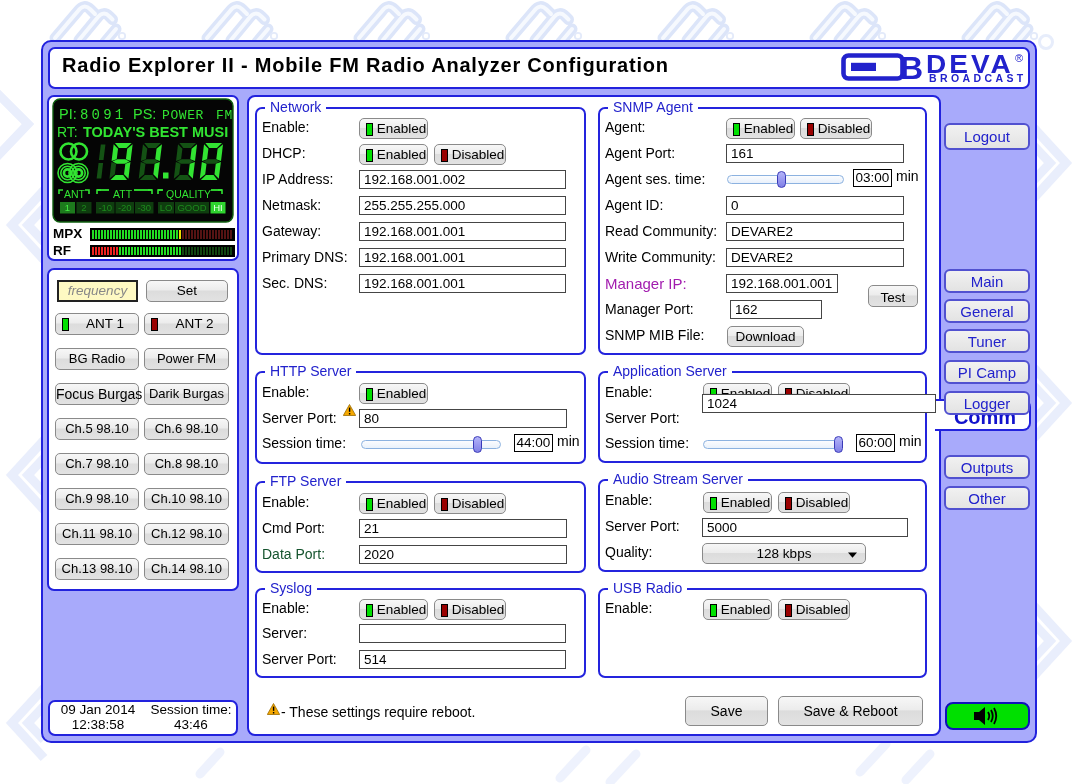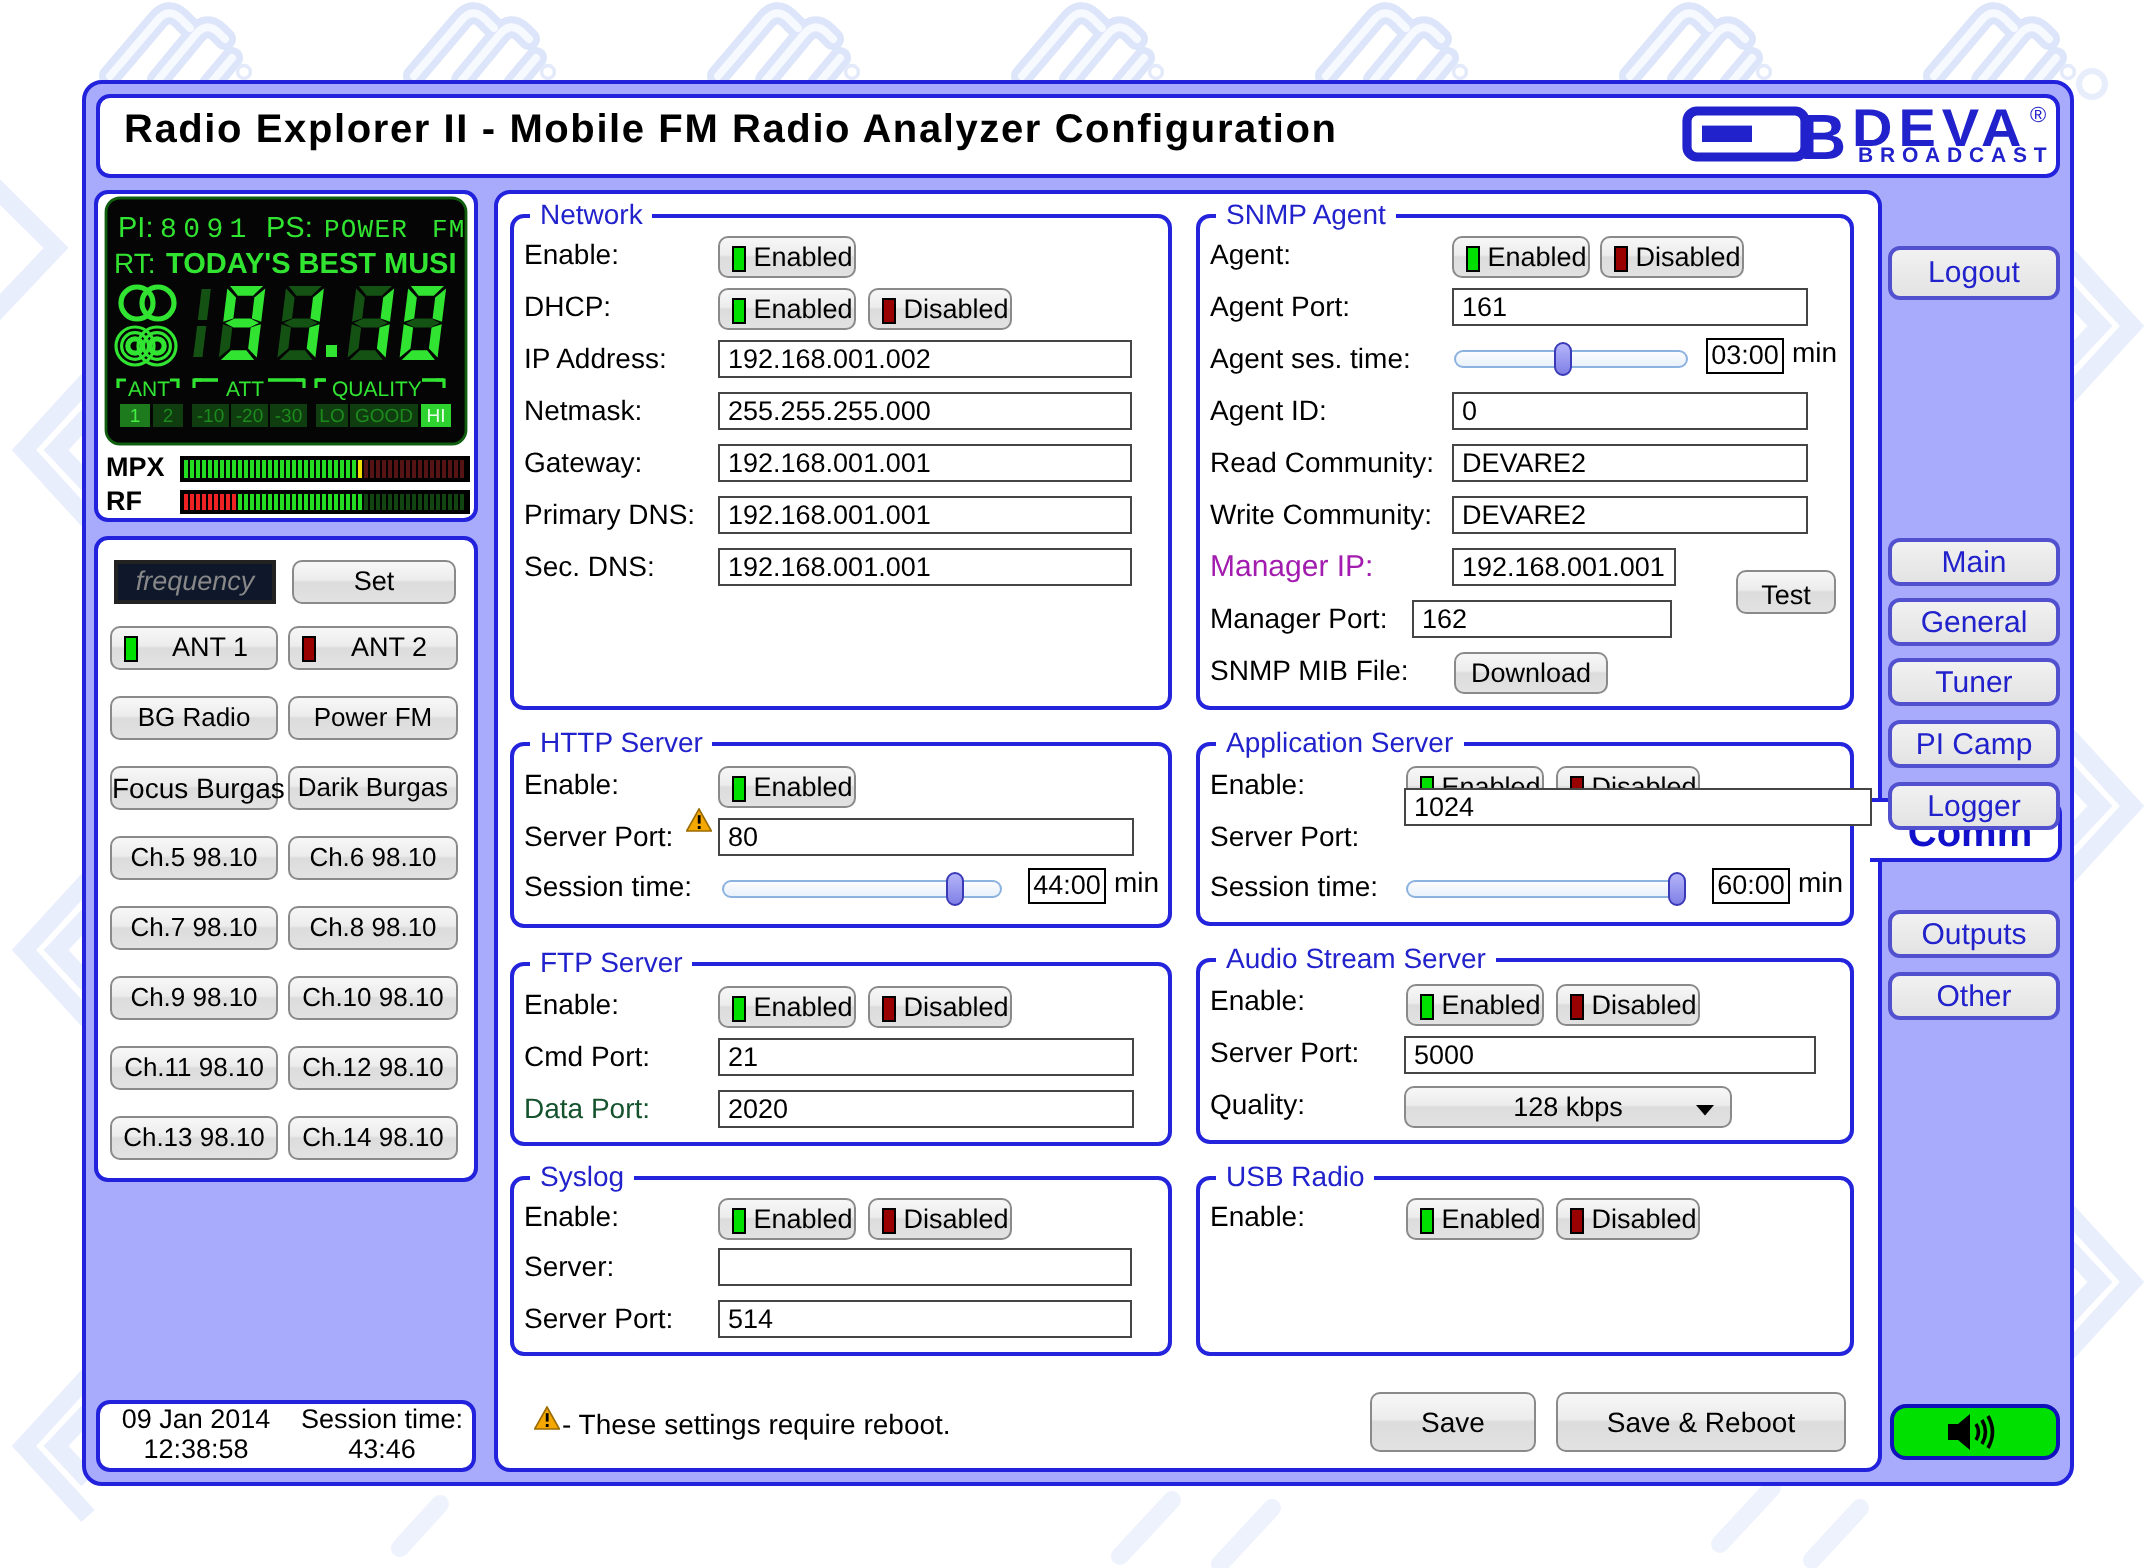--- a/index.html
+++ b/index.html
@@ -319,21 +319,21 @@
     <rect x="157" y="150" width="2" height="8" fill="#114411"></rect>
     <rect x="160" y="150" width="2" height="8" fill="#114411"></rect>
     <rect x="163" y="150" width="2" height="8" fill="#114411"></rect>
     <rect x="166" y="150" width="2" height="8" fill="#114411"></rect>
     <rect x="169" y="150" width="2" height="8" fill="#114411"></rect>
     <rect x="172" y="150" width="2" height="8" fill="#114411"></rect>
     <rect x="175" y="150" width="2" height="8" fill="#114411"></rect>
     <rect x="178" y="150" width="2" height="8" fill="#114411"></rect>
     <rect x="181" y="150" width="2" height="8" fill="#114411"></rect>
   </svg>
-<div class="abs" style="left:57px;top:280px;width:81px;height:22px;border:2px solid #222;background:#0f172a;box-sizing:border-box;text-align:center;font-style:italic;color:#888;font-size:13.5px;line-height:18px">frequency</div>
+<div class="abs" style="left:57px;top:280px;width:81px;height:22px;border:2px solid #222;background:#fef9c3;box-sizing:border-box;text-align:center;font-style:italic;color:#888;font-size:13.5px;line-height:18px">frequency</div>
 <div class="btn" style="left:146px;top:280px;width:82px;height:22px;font-size:13.5px;line-height:20px">Set</div>
 <div class="btn" style="left:55px;top:313px;width:84px;height:22px;font-size:13.5px;line-height:20px;padding-left:16px"><span class="ledabs g" style="top:4px"></span>ANT 1</div>
 <div class="btn" style="left:144px;top:313px;width:85px;height:22px;font-size:13.5px;line-height:20px;padding-left:16px"><span class="ledabs r" style="top:4px"></span>ANT 2</div>
 <div class="btn" style="left:55px;top:348px;width:84px;height:22px;font-size:13px;line-height:20px">BG Radio</div>
 <div class="btn" style="left:144px;top:348px;width:85px;height:22px;font-size:13px;line-height:20px">Power FM</div>
 <div class="btn" style="left:55px;top:383px;width:84px;height:22px;font-size:14px;line-height:20px">Focus Burgas</div>
 <div class="btn" style="left:144px;top:383px;width:85px;height:22px;font-size:13px;line-height:20px">Darik Burgas</div>
 <div class="btn" style="left:55px;top:418px;width:84px;height:22px;font-size:13px;line-height:20px">Ch.5 98.10</div>
 <div class="btn" style="left:144px;top:418px;width:85px;height:22px;font-size:13px;line-height:20px">Ch.6 98.10</div>
 <div class="btn" style="left:55px;top:453px;width:84px;height:22px;font-size:13px;line-height:20px">Ch.7 98.10</div>
@@ -376,21 +376,21 @@
 <div class="lb" style="left:605px;top:197px;font-size:14px;color:#000">Agent ID:</div>
 <div class="inp" style="left:726px;top:196px;width:178px;height:19px;font-size:13.5px">0</div>
 <div class="lb" style="left:605px;top:223px;font-size:14px;color:#000">Read Community:</div>
 <div class="inp" style="left:726px;top:222px;width:178px;height:19px;font-size:13.5px">DEVARE2</div>
 <div class="lb" style="left:605px;top:249px;font-size:14px;color:#000">Write Community:</div>
 <div class="inp" style="left:726px;top:248px;width:178px;height:19px;font-size:13.5px">DEVARE2</div>
 <div class="lb" style="left:605px;top:275px;font-size:15px;color:#a21caf">Manager IP:</div>
 <div class="inp" style="left:726px;top:274px;width:112px;height:19px;font-size:13.5px">192.168.001.001</div>
 <div class="btn" style="left:868px;top:285px;width:50px;height:22px;font-size:13.5px;line-height:24px">Test</div>
 <div class="lb" style="left:605px;top:301px;font-size:14px;color:#000">Manager Port:</div>
-<div class="inp" style="left:706px;top:300px;width:130px;height:19px;font-size:13.5px">162</div>
+<div class="inp" style="left:730px;top:300px;width:92px;height:19px;font-size:13.5px">162</div>
 <div class="lb" style="left:605px;top:327px;font-size:14px;color:#000">SNMP MIB File:</div>
 <div class="btn" style="left:727px;top:326px;width:77px;height:21px;font-size:13.5px;line-height:19px">Download</div>
 <div class="fs" style="left:255px;top:371px;width:331px;height:93px"></div>
 <div class="leg" style="left:265px;top:363px">HTTP Server</div>
 <div class="lb" style="left:262px;top:384px;font-size:14px;color:#000">Enable:</div>
 <div class="btn" style="left:359px;top:383px;width:69px;height:21px;font-size:13.5px;line-height:19px;padding-left:16px"><span class="ledabs g" style="top:4px"></span>Enabled</div>
 <div class="lb" style="left:262px;top:410px;font-size:14px;color:#000">Server Port:</div>
 <svg class="abs" style="left:343px;top:404px" width="13" height="12" viewBox="0 0 13 12">
 <polygon points="6.5,0.5 12.7,11.5 0.3,11.5" fill="#f5a800" stroke="#9a6b00" stroke-width="0.8"></polygon>
 <rect x="5.9" y="3.6" width="1.4" height="4.2" fill="#000"></rect>

